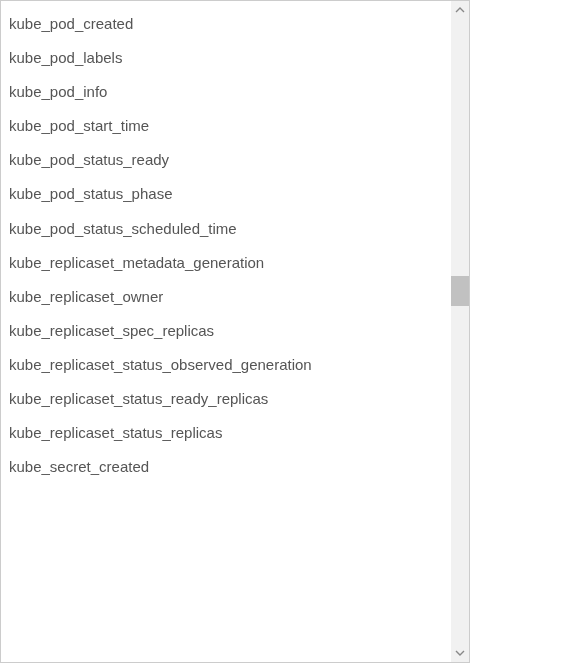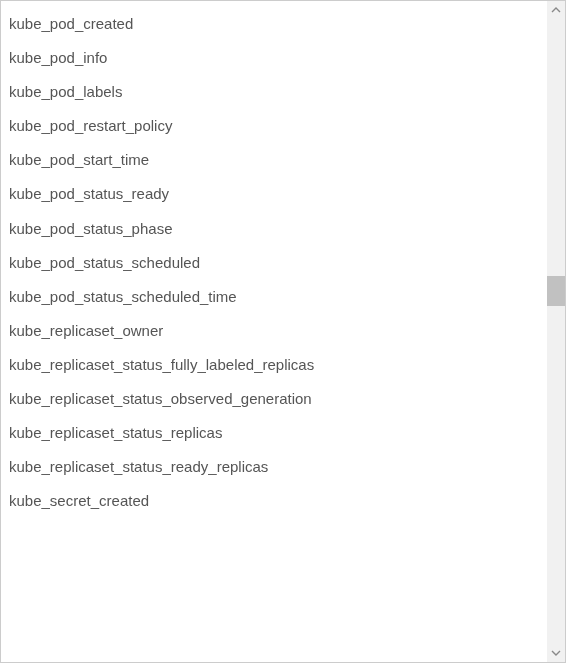--- a/index.html
+++ b/index.html
@@ -8,21 +8,21 @@
       padding: 0;
     }
     body {
       font-family: "Segoe UI", Tahoma, Geneva, Verdana, sans-serif;
       background: #ffffff;
       width: 566px;
       height: 663px;
       overflow: hidden;
     }
     .container {
-      width: 566px;
+      width: 470px;
       height: 663px;
       border: 1px solid #ccc;
       display: flex;
       flex-direction: row;
       background: #ffffff;
     }
     .list-area {
       flex: 1;
       overflow: hidden;
       background: #ffffff;
@@ -72,33 +72,32 @@
       cursor: pointer;
     }
   </style>
 </head>
 <body>
 
 <div class="container">
   <div class="list-area">
     <div class="list-inner">
       <div class="list-item">kube_pod_created</div>
+      <div class="list-item">kube_pod_labels</div>
       <div class="list-item">kube_pod_info</div>
-      <div class="list-item">kube_pod_labels</div>
-      <div class="list-item">kube_pod_restart_policy</div>
       <div class="list-item">kube_pod_start_time</div>
       <div class="list-item">kube_pod_status_ready</div>
       <div class="list-item">kube_pod_status_phase</div>
-      <div class="list-item">kube_pod_status_scheduled</div>
       <div class="list-item">kube_pod_status_scheduled_time</div>
+      <div class="list-item">kube_replicaset_metadata_generation</div>
       <div class="list-item">kube_replicaset_owner</div>
-      <div class="list-item">kube_replicaset_status_fully_labeled_replicas</div>
+      <div class="list-item">kube_replicaset_spec_replicas</div>
       <div class="list-item">kube_replicaset_status_observed_generation</div>
+      <div class="list-item">kube_replicaset_status_ready_replicas</div>
       <div class="list-item">kube_replicaset_status_replicas</div>
-      <div class="list-item">kube_replicaset_status_ready_replicas</div>
       <div class="list-item">kube_secret_created</div>
     </div>
   </div>
   <div class="scrollbar">
     <div class="scroll-arrow">
       <svg width="10" height="10" viewBox="0 0 10 10">
           <path d="M1 7 L5 3 L9 7" fill="none" stroke="#888" stroke-width="1.4"></path>
         </svg>
     </div>
     <div class="scroll-track">

